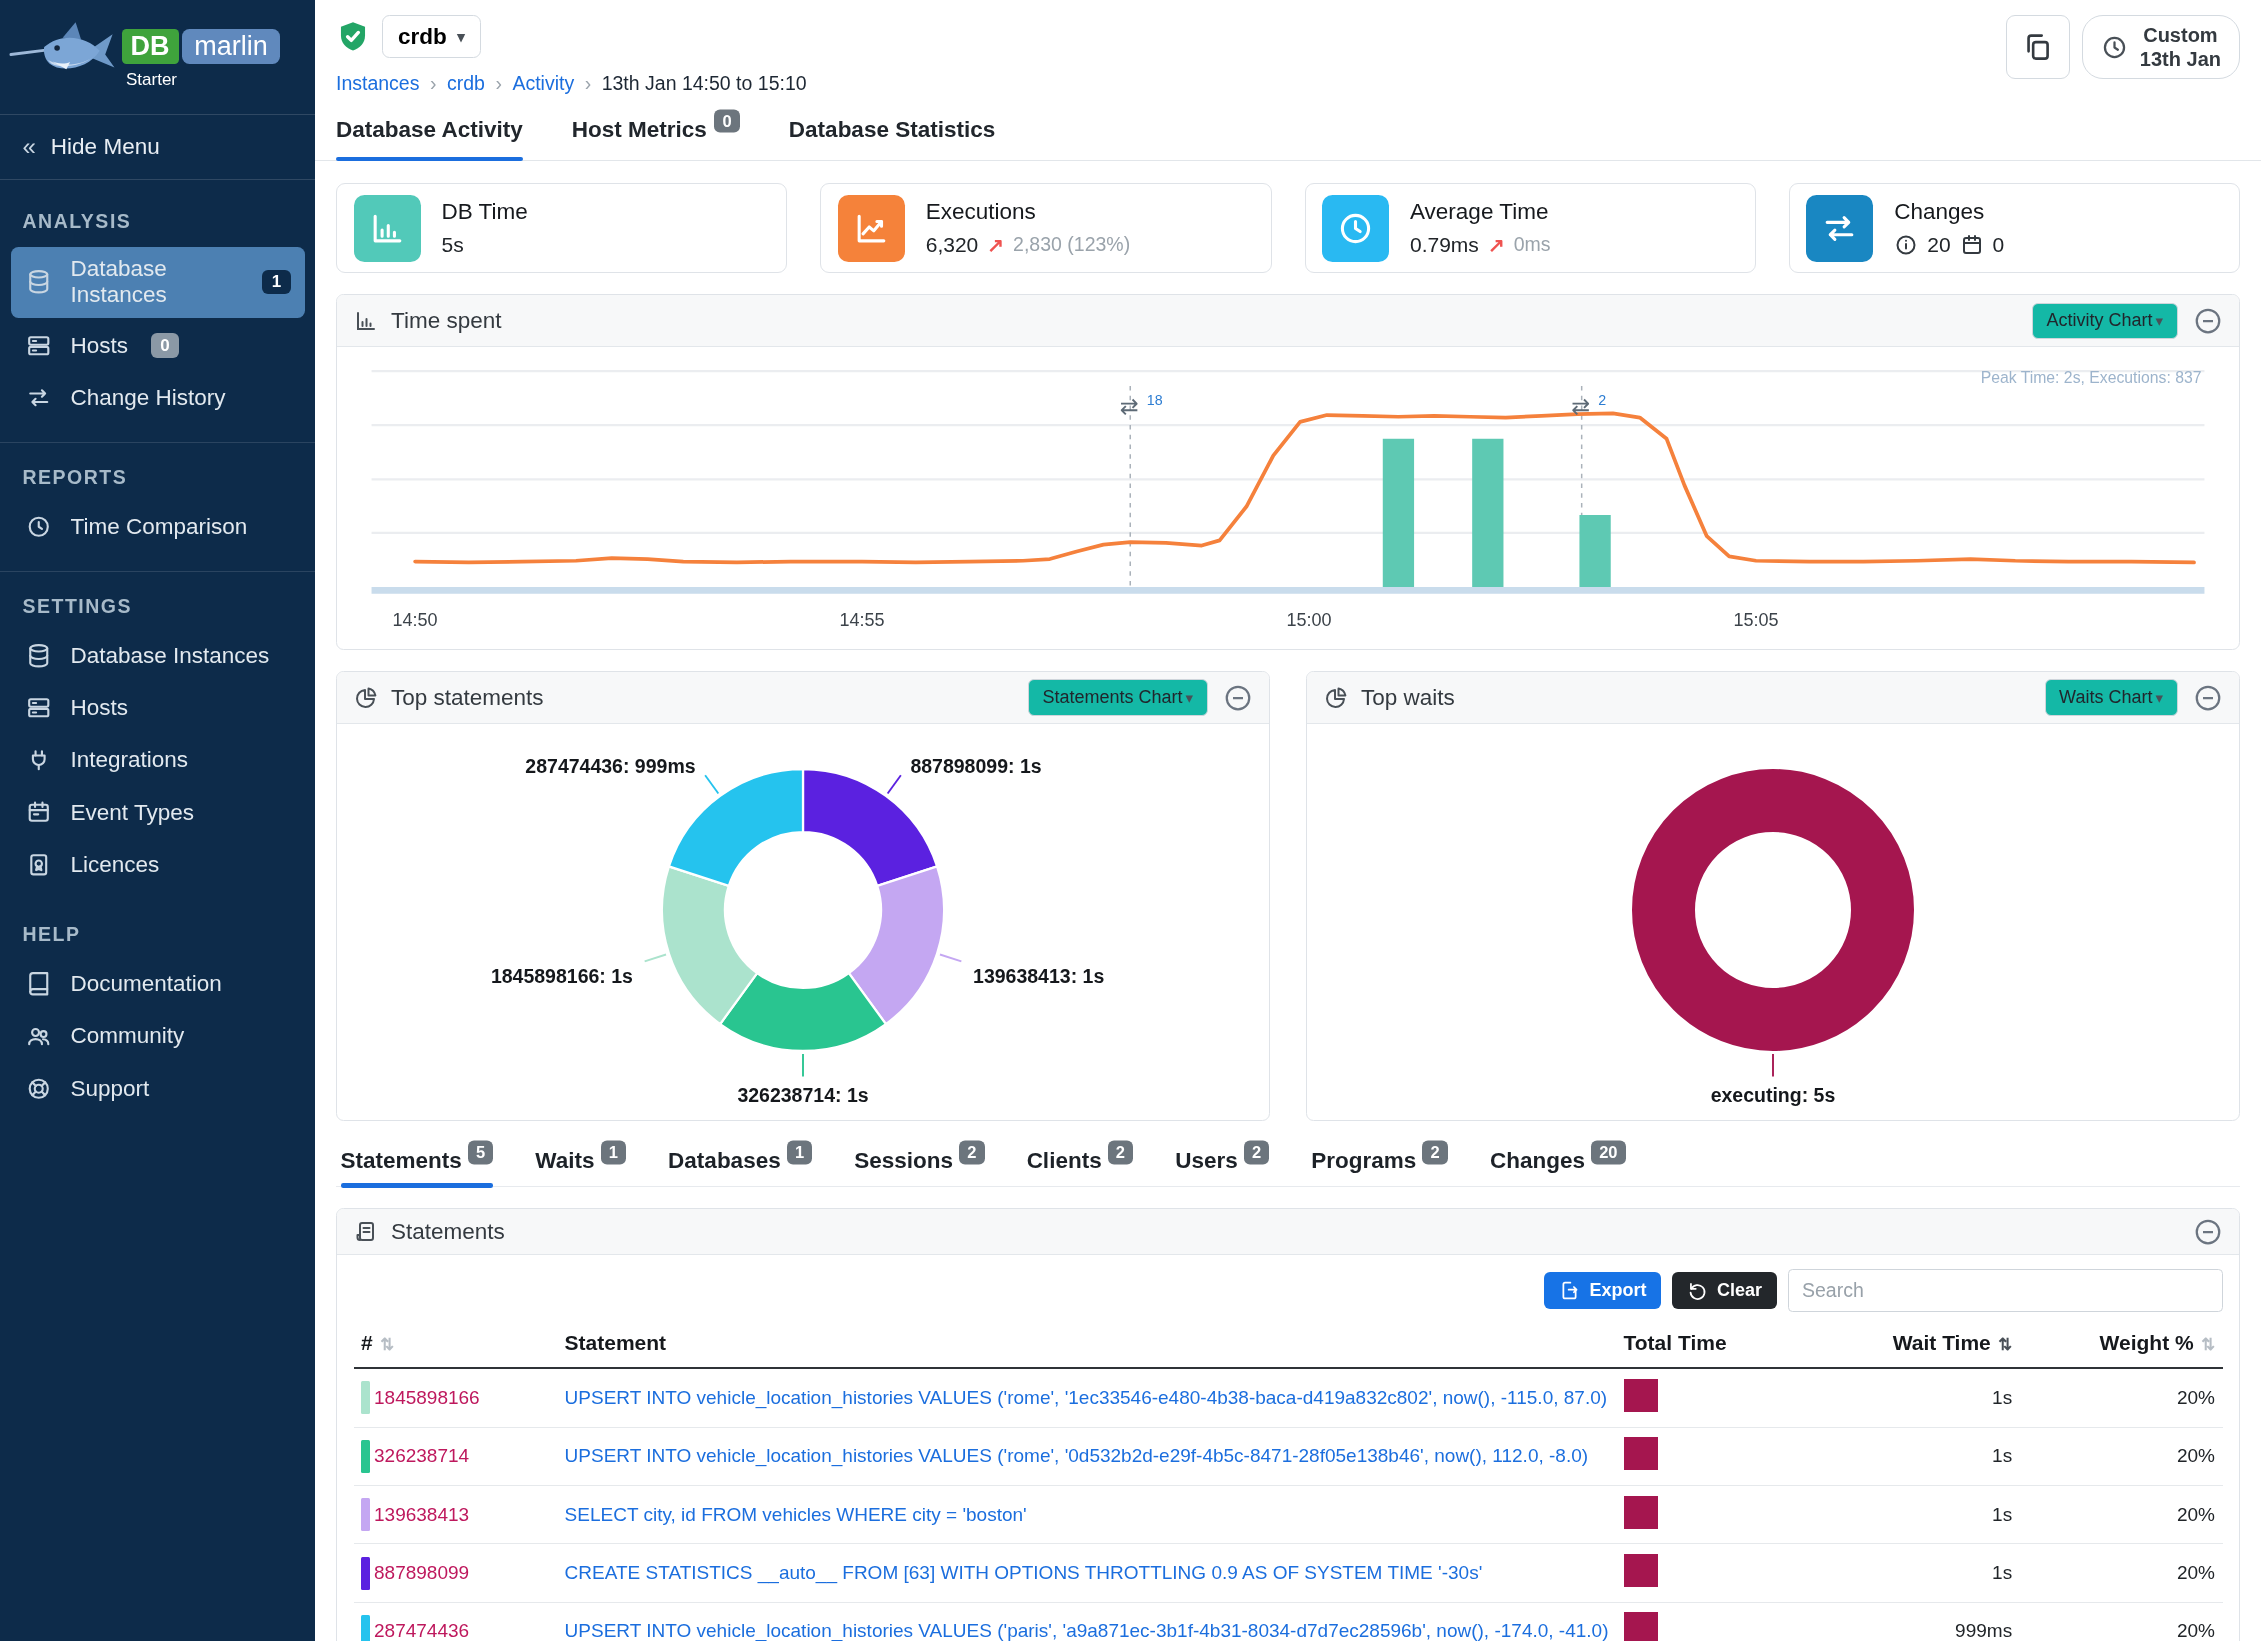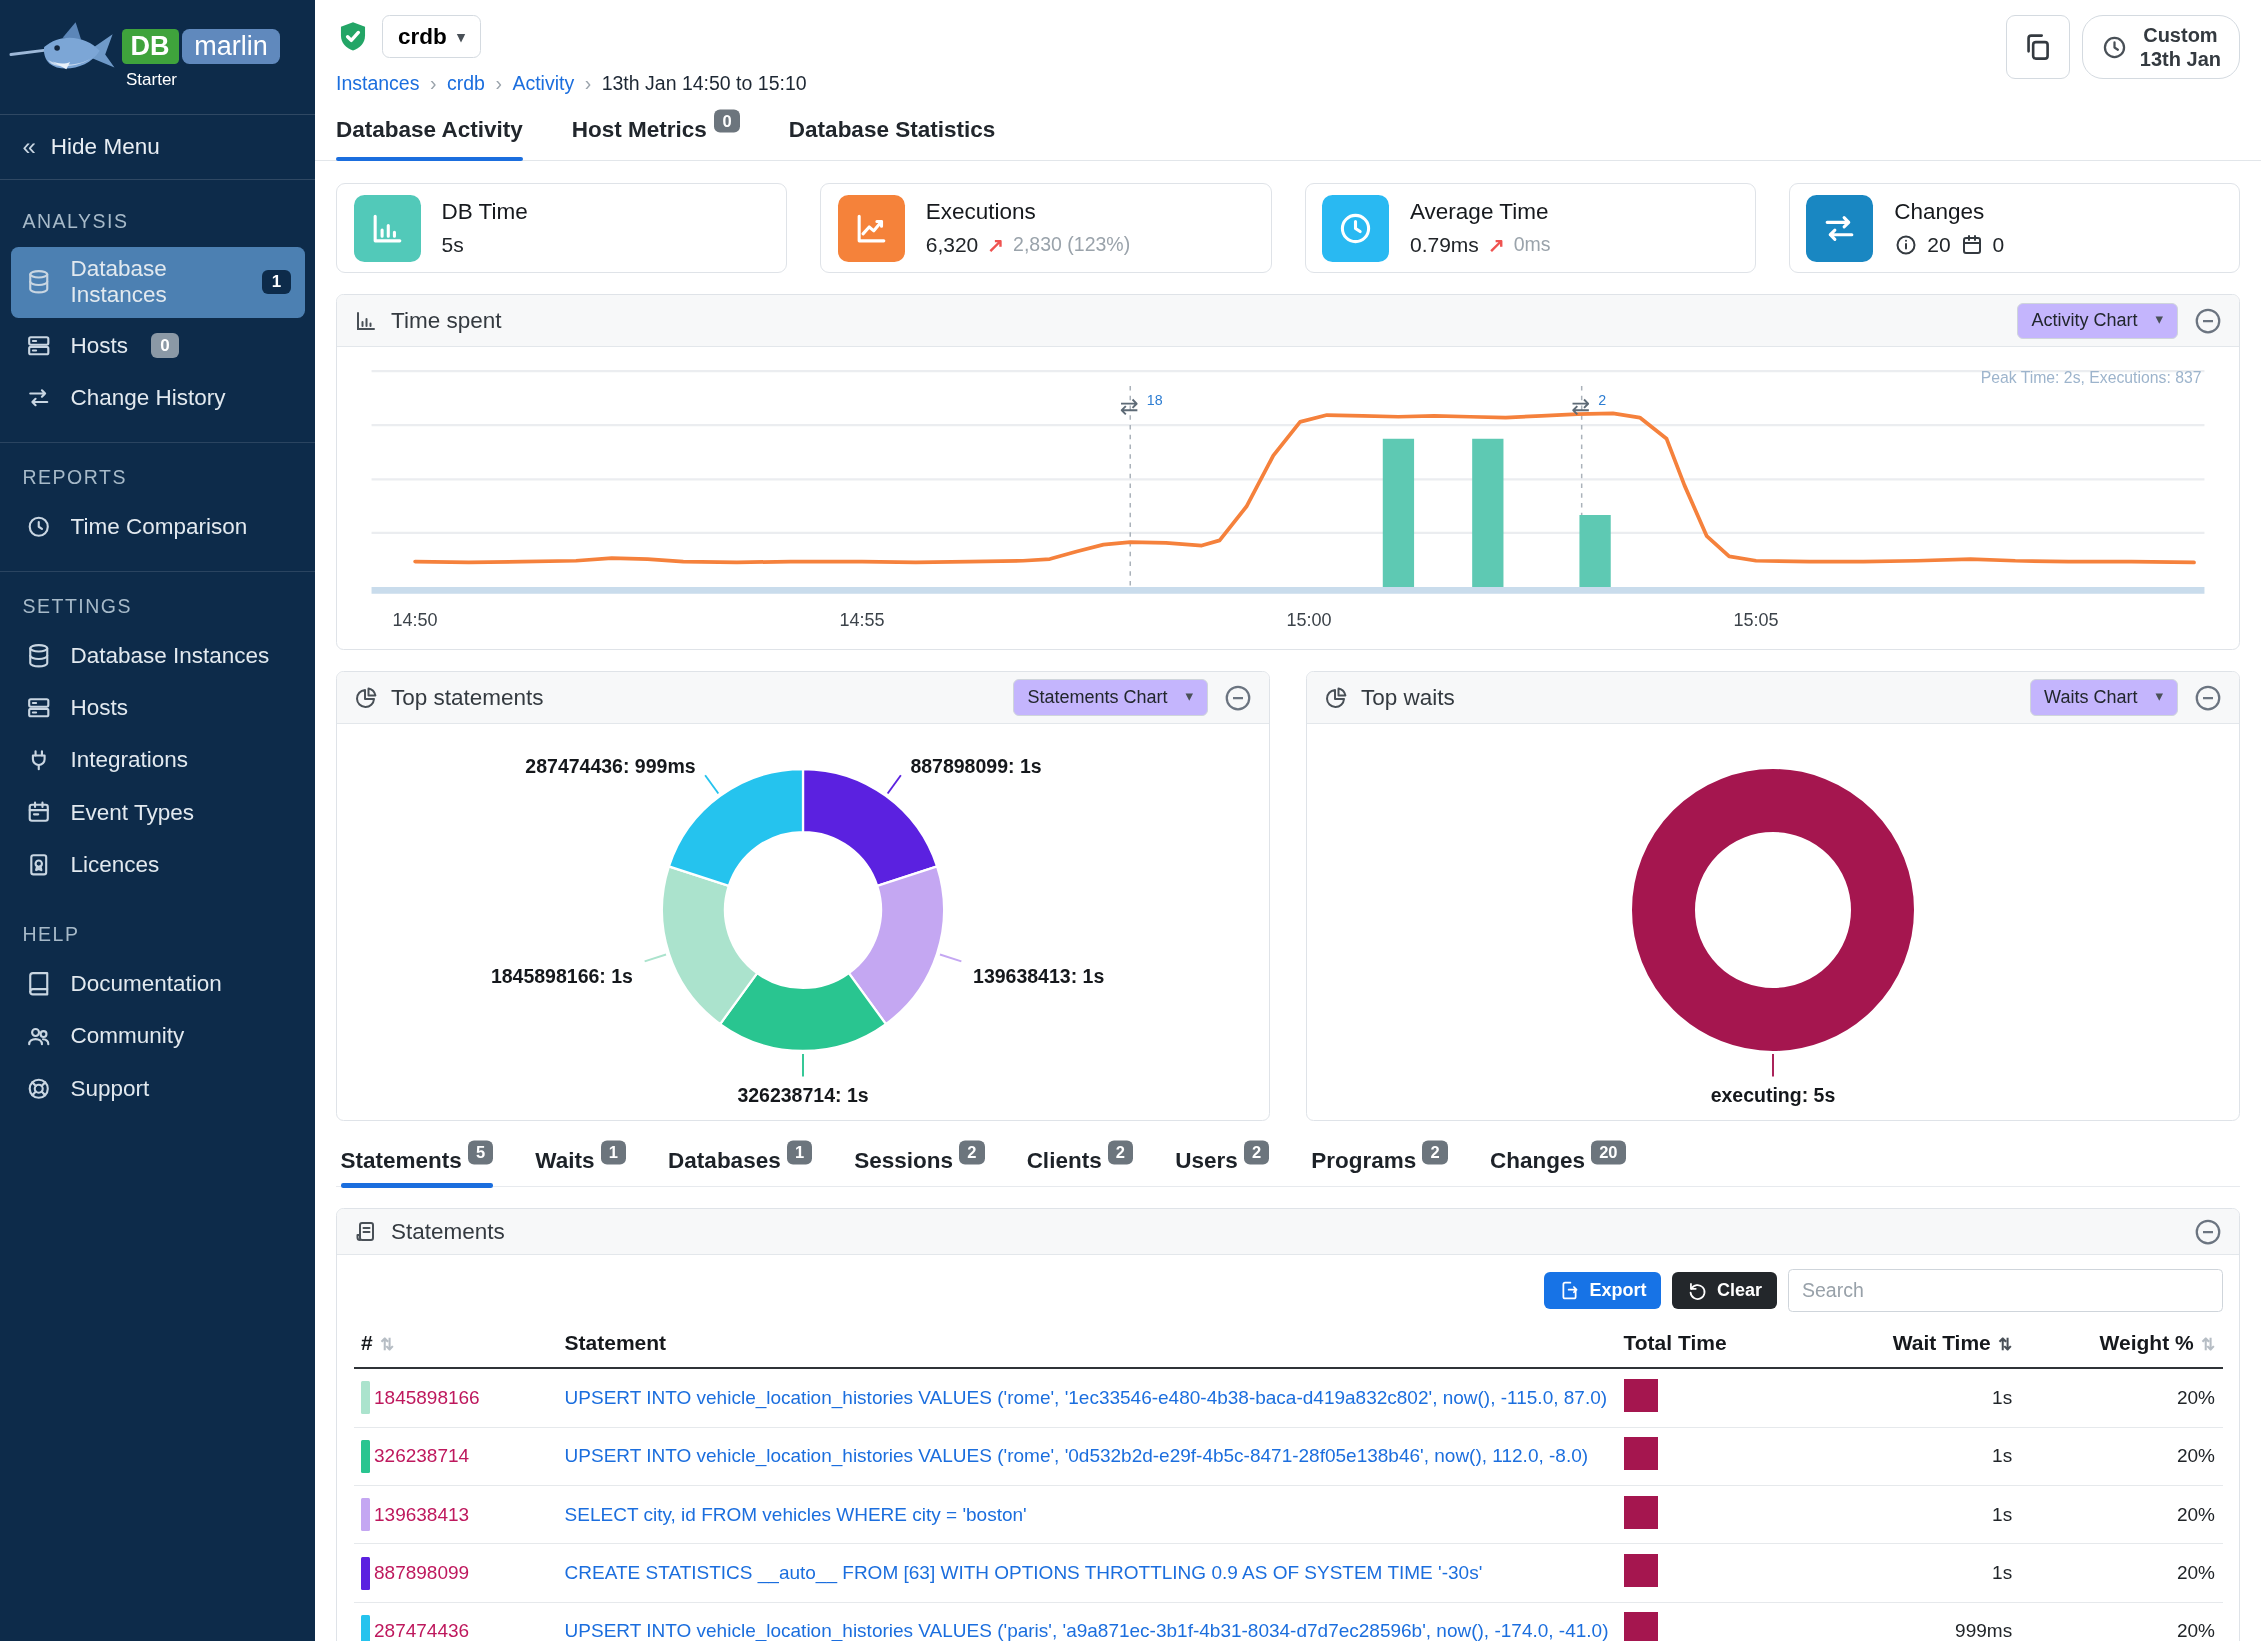--- a/index.html
+++ b/index.html
@@ -14,21 +14,21 @@
   .logo-badges{display:flex;align-items:center}
   .db-badge{font-size:27px;font-weight:bold;background:#3fa33c;color:#fff;padding:2.2px 9px;border-radius:4.5px}
   .marlin-badge{font-size:27px;color:#fff;background:#6089bd;padding:2.2px 12px;border-radius:7.5px;margin-left:3.7px}
   .plan{font-size:17px;color:#fff;margin-top:6px;padding-left:4.5px}
   .hide-menu{margin-top:19.5px;border-top:0.7px solid rgba(255,255,255,.14);border-bottom:0.7px solid rgba(255,255,255,.14);
     padding:18px 22.5px;display:flex;align-items:center;gap:15px;font-size:22.5px;color:#e8eef4;cursor:pointer}
   .chevrons{font-size:24px;color:#c9d6e2}
   nav{flex:1;padding-top:7.5px}
   .nav-section{padding:15px 0 7.5px}
   .nav-section.divided{border-top:0.7px solid rgba(255,255,255,.12);margin-top:9px}
-  .nav-label{font-size:19.5px;font-weight:normal;letter-spacing:1.5px;color:#a7bac9;padding:7.5px 22.5px 10.5px}
+  .nav-label{font-size:19.5px;font-weight:bold;letter-spacing:1.5px;color:#a7bac9;padding:7.5px 22.5px 10.5px}
   .nav-item{display:flex;align-items:center;gap:16.5px;margin:3px 10.5px;padding:9.7px 13.5px;border-radius:7.5px;
     font-size:22.5px;color:#e2e9ef;cursor:pointer}
   .nav-item.active{background:#4c80b2}
   .nav-icon{width:30px;height:30px;flex:none;color:#c9d6e2;display:flex;align-items:center;justify-content:center}
   .nav-icon svg{width:25.5px;height:25.5px}
   .nav-badge{margin-left:6px;border-radius:6px;padding:2.2px 9.7px;font-size:17px;font-weight:bold;background:#8b99a6;color:#fff}
   .nav-badge.dark{background:#0d2b4a}
 
   
   .main{flex:1;display:flex;flex-direction:column;min-width:0}
@@ -69,22 +69,22 @@
   .mini-ico{color:#343a40;display:flex}
   .mini-ico svg{width:24px;height:24px}
 
   .panel{border:0.7px solid #dfe3e8;border-radius:7.5px;margin-top:21px;background:#fff;overflow:hidden}
   .panel-header{background:#f7f8f9;border-bottom:0.7px solid #e3e7eb;display:flex;align-items:center;gap:13.5px;
     padding:7.5px 16.5px;min-height:46px}
   .panel-ico{color:#495057;display:flex}
   .panel-ico svg{width:24px;height:24px}
   .panel-title{font-size:22.5px;color:#343a40}
   .panel-actions{margin-left:auto;display:flex;gap:15px;align-items:center}
-  .chart-select-btn{border:0.7px solid #cfd5db;border-radius:6px;background:#c4b5fd;padding:6.7px 13.5px;font-size:18px;color:#21262c;
-    display:flex;gap:18px;cursor:pointer}
+  .chart-select-btn{border:0.7px solid #cfd5db;border-radius:6px;background:#14b8a6;padding:6.7px 13.5px;font-size:18px;color:#21262c;
+    display:flex;gap:3px;align-items:center;cursor:pointer}
   .collapse-btn{color:#6b7480;background:none;border:none;display:flex;cursor:pointer}
   .collapse-btn svg{width:30px;height:30px}
 
   .time-chart-wrap{padding:3px 12px 4.5px}
   .time-chart{width:100%;height:294px;display:block}
 
   .charts-row{display:flex;gap:36px;margin-top:21px}
   .half-panel{flex:1;margin-top:0}
   .donut-svg{width:100%;height:396px;display:block}
 

